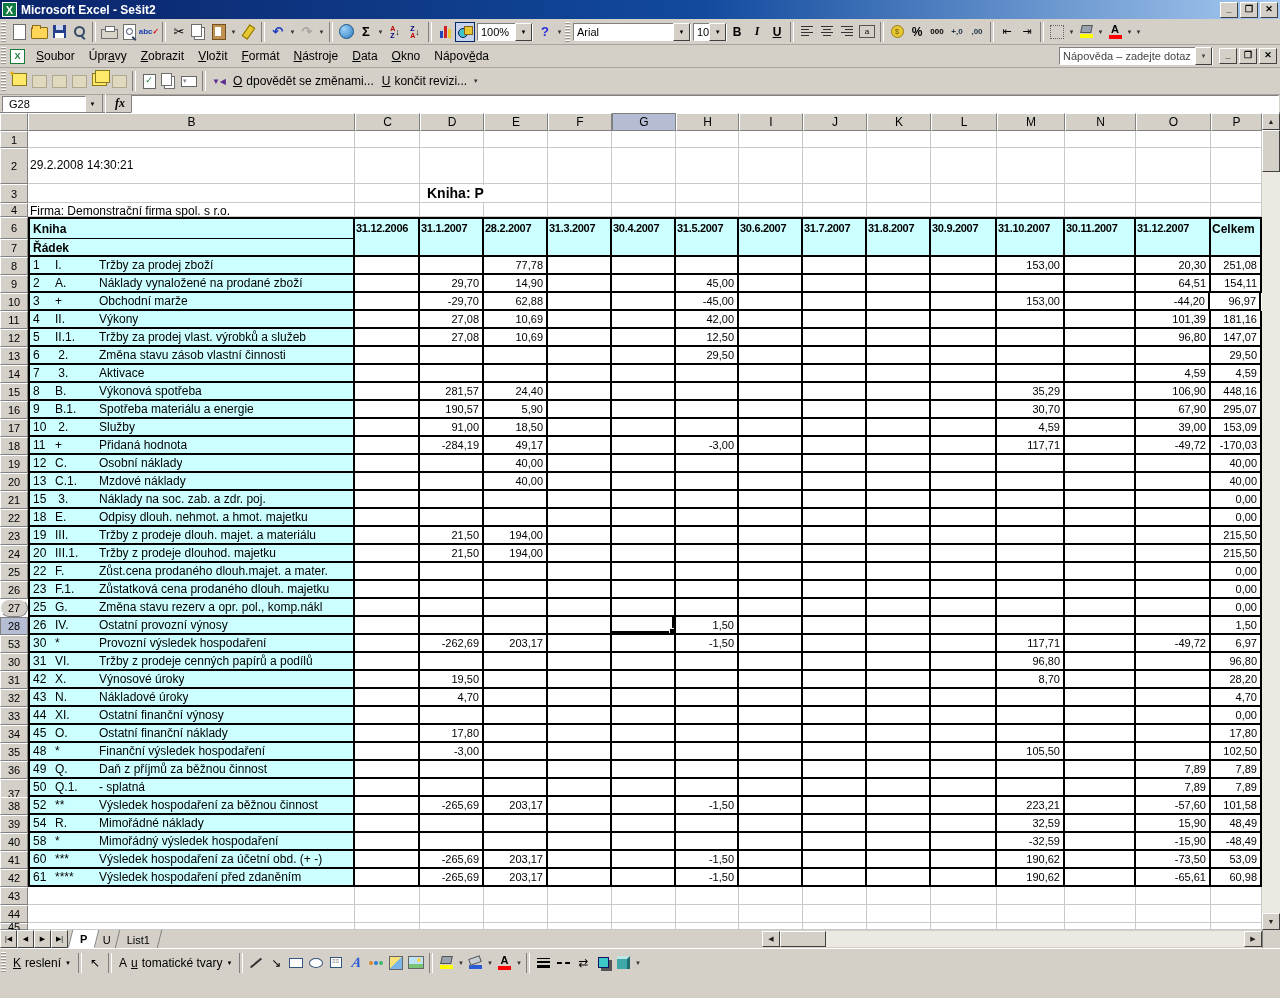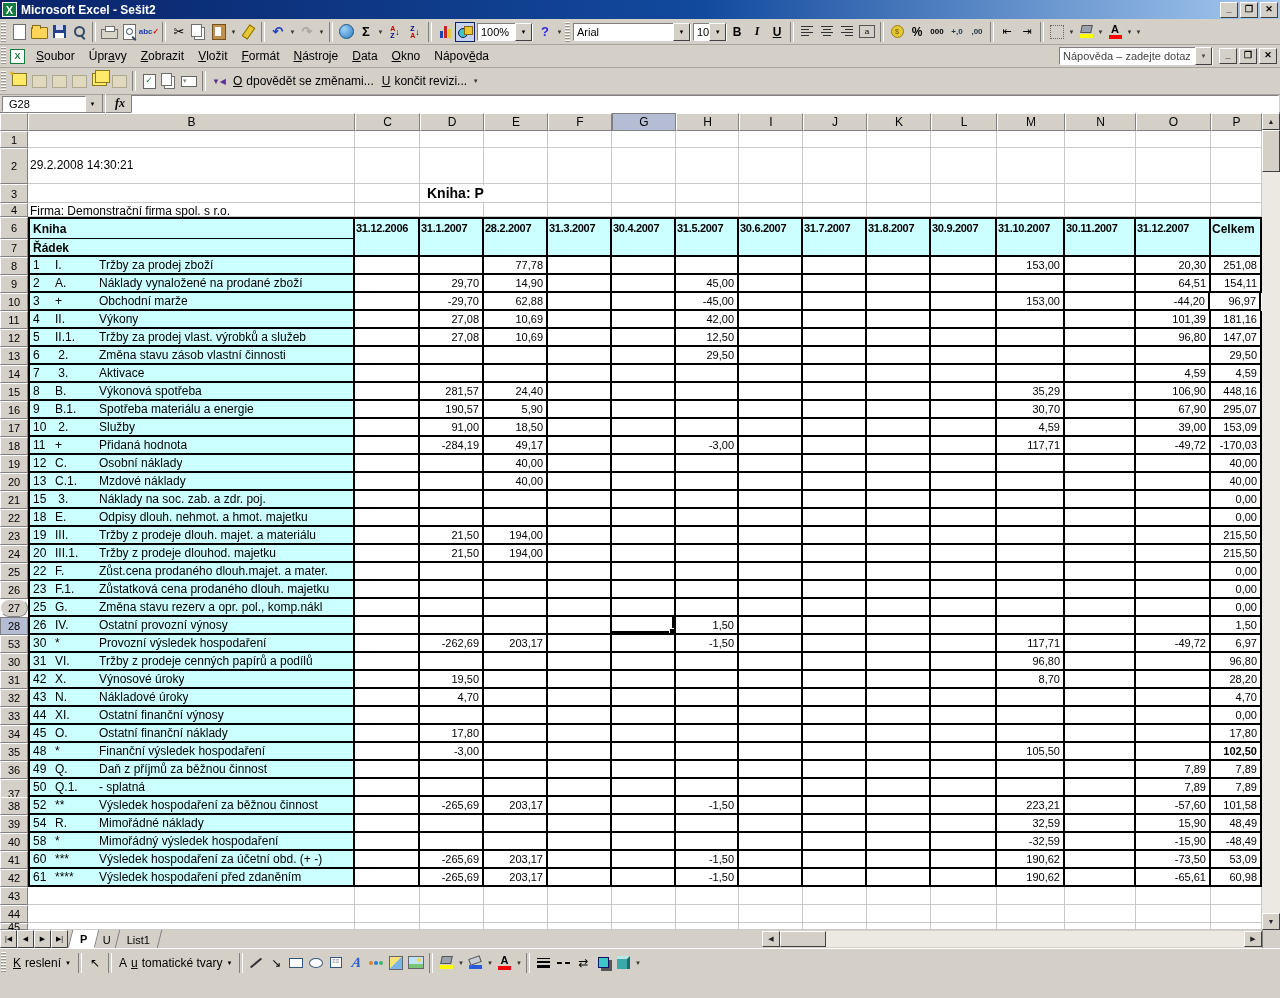--- a/index.html
+++ b/index.html
@@ -1103,21 +1103,21 @@
         <div class="vcell" style="width: 64px; height: 18px;"></div>
         <div class="vcell" style="width: 64px; height: 18px;"></div>
         <div class="vcell" style="width: 63px; height: 18px;"></div>
         <div class="vcell" style="width: 64px; height: 18px;"></div>
         <div class="vcell" style="width: 64px; height: 18px;"></div>
         <div class="vcell" style="width: 64px; height: 18px;"></div>
         <div class="vcell" style="width: 66px; height: 18px;"></div>
         <div class="vcell" style="width: 68px; height: 18px;">105,50</div>
         <div class="vcell" style="width: 71px; height: 18px;"></div>
         <div class="vcell" style="width: 75px; height: 18px;"></div>
-        <div class="vcell" style="width: 51px; height: 18px; font-weight: bold;">102,50</div>
+        <div class="vcell" style="width: 51px; height: 18px;">102,50</div>
       </div>
       <div class="gridrow" style="height: 18px;">
         <div class="gut" style="height: 18px;">36</div>
         <div class="bcell" style="width: 327px; height: 18px;">
           <span class="rnum">49</span>
           <span class="rcode">Q.</span>
           <span class="rname">Daň z příjmů za běžnou činnost</span>
         </div>
         <div class="vcell" style="width: 65px; height: 18px;"></div>
         <div class="vcell" style="width: 64px; height: 18px;"></div>

